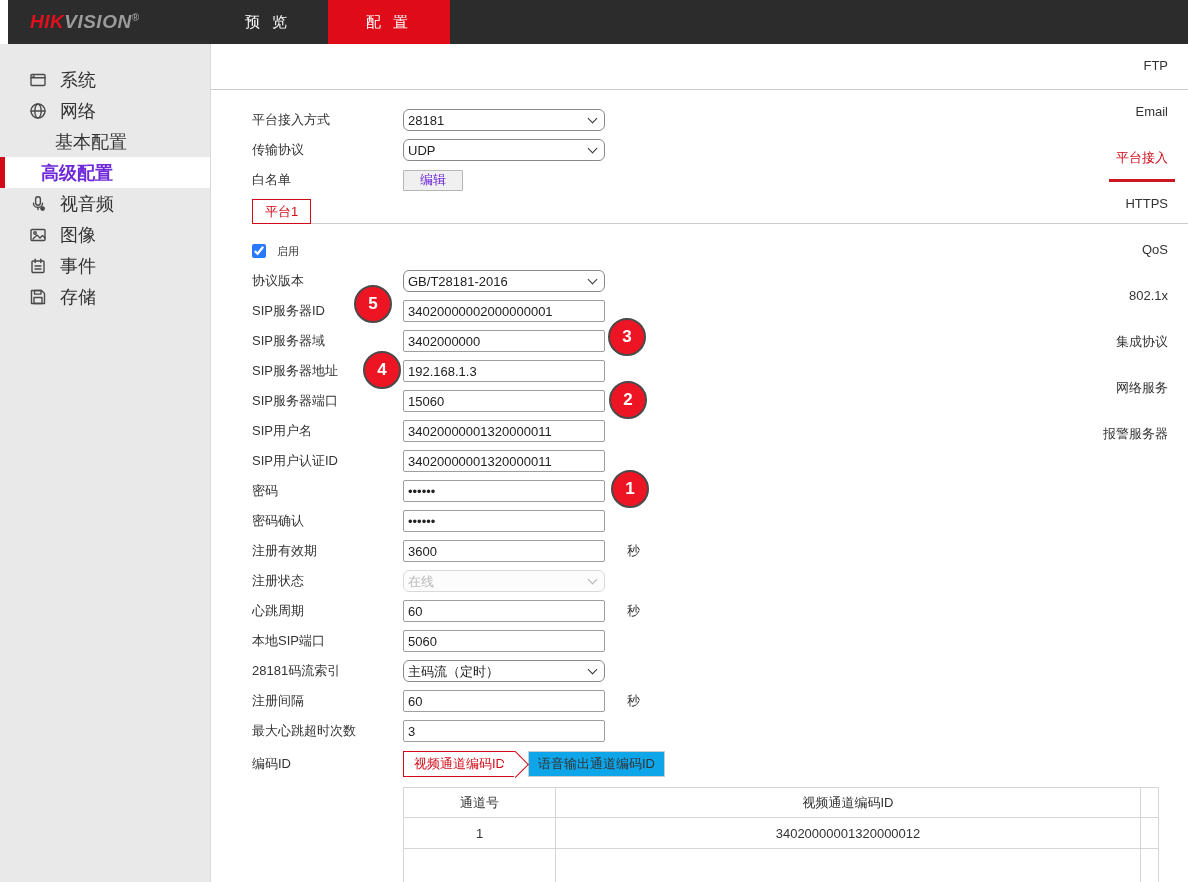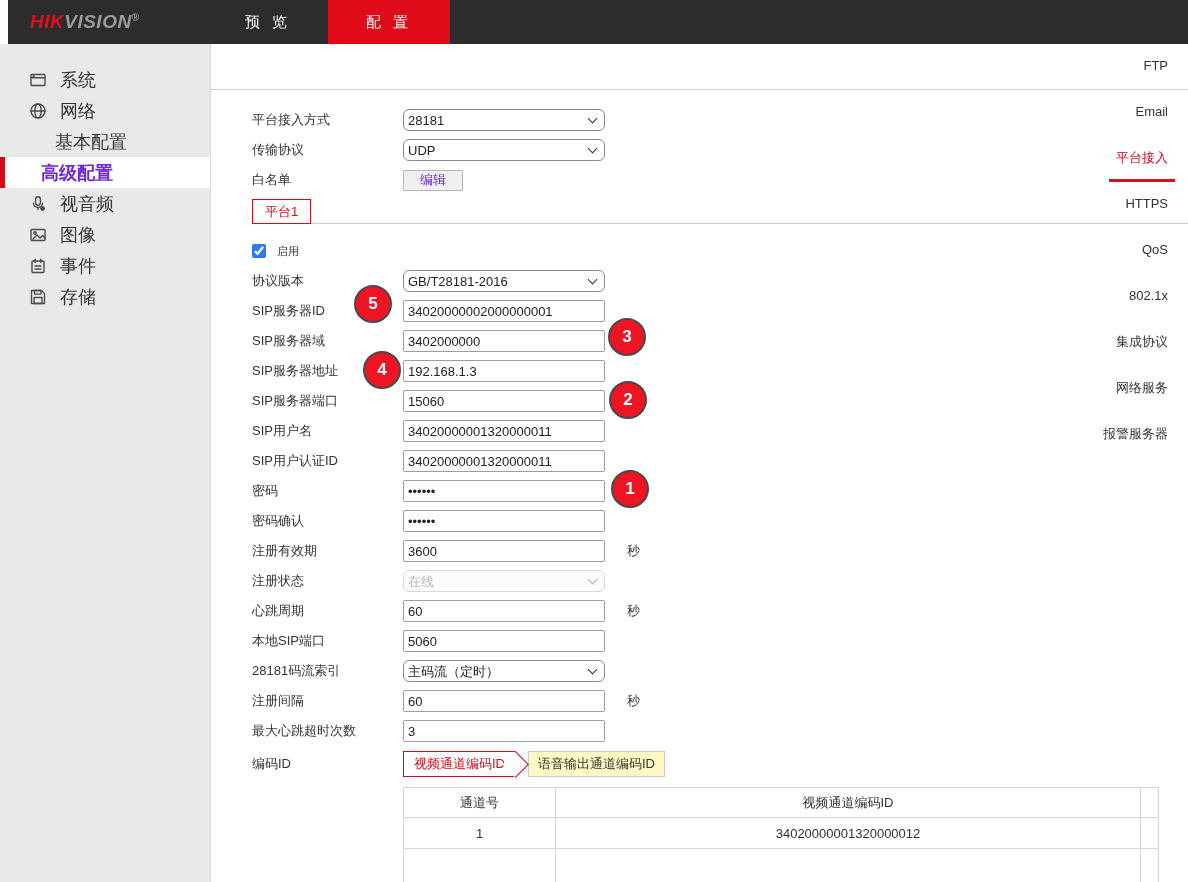--- a/index.html
+++ b/index.html
@@ -70,21 +70,21 @@
 
   
   .enc-row { display:flex; align-items:center; margin:9px 0 0 41px; height:26px; }
   .enc-tabs { display:flex; align-items:center; }
   .enc-tab-active { position:relative; z-index:1; border:1px solid #d20a17; color:#d20a17;
                     background:#fff; font-size:13px; height:26px; line-height:24px;
                     padding:0 10px; cursor:pointer; }
   .enc-tab-active:after { content:''; position:absolute; right:-10px; top:3px; width:18px; height:18px;
                           transform:rotate(45deg); border-top:1px solid #d20a17; border-right:1px solid #d20a17;
                           background:#fff; }
-  .enc-tab { border:1px solid #ccc; color:#333; background:#fef9c3; font-size:13px; height:26px;
+  .enc-tab { border:1px solid #ccc; color:#333; background:#0ea5e9; font-size:13px; height:26px;
              line-height:24px; padding:0 9px; margin-left:12px; cursor:pointer; }
 
   
   table.enc { border-collapse:collapse; margin:10px 0 0 192px; table-layout:fixed; width:755px; }
   table.enc th, table.enc td { border:1px solid #d6d6d6; font-size:13px; font-weight:normal;
                                text-align:center; color:#333; background:#fff; overflow:hidden; }
   table.enc th { height:30px; }
   table.enc td { height:31px; }
   tr.empty td { height:40px; }
   col.c1 { width:152px; } col.c2 { width:585px; } col.c3 { width:18px; }

